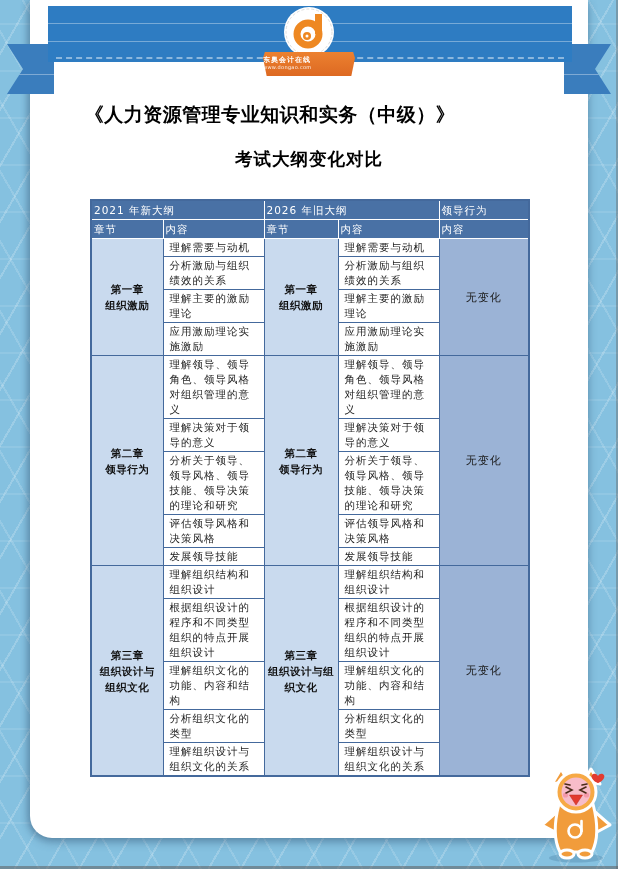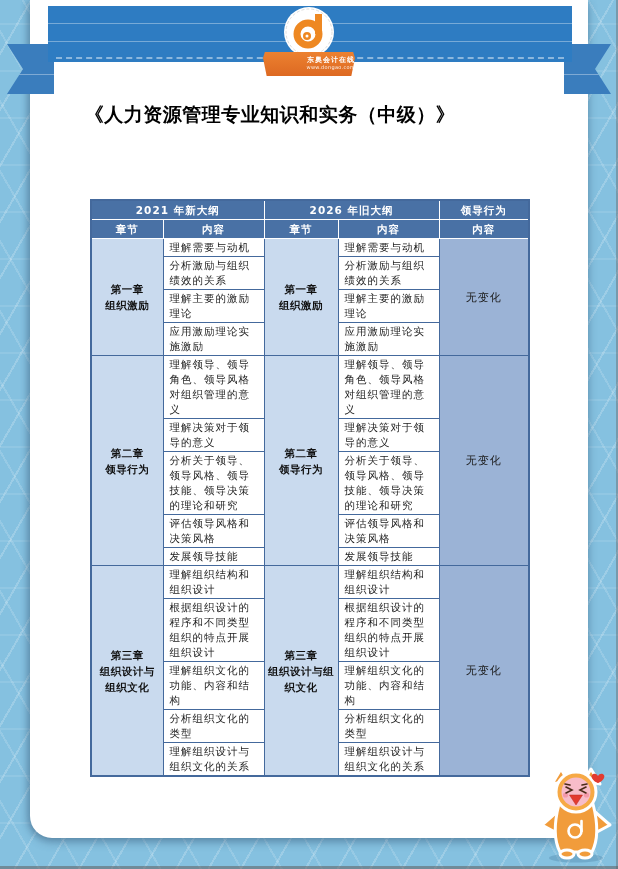--- a/index.html
+++ b/index.html
@@ -31,39 +31,39 @@
     background-image:linear-gradient(180deg, transparent 0 17px, rgba(255,255,255,.35) 17px 18px,
       transparent 18px 35px, rgba(255,255,255,.35) 35px 36px, transparent 36px);
   }
   .banner-band::after{content:"";position:absolute;left:8px;right:8px;bottom:3px;
     border-top:2px dashed rgba(255,255,255,.45);}
   .badge{position:absolute;left:283px;top:6px;width:52px;height:52px;z-index:3;}
   .badge-ribbon{
     position:absolute;left:263px;top:52px;width:92px;height:24px;z-index:4;
     background:linear-gradient(180deg,#EC8130,#DD6922);
     clip-path:polygon(2% 0,98% 0,100% 25%,96% 100%,4% 100%,0 25%);
-    display:flex;flex-direction:column;align-items:flex-end;justify-content:center;
+    display:flex;flex-direction:column;align-items:flex-start;justify-content:center;
     color:#fff;text-align:center;line-height:1.1;
   }
   .badge-ribbon .brand-name{font-size:7px;font-weight:bold;letter-spacing:1px;}
   .badge-ribbon .brand-url{font-size:5px;opacity:.9;letter-spacing:.3px;}
 
   
   .title{position:absolute;top:102px;left:0;width:540px;margin:0;text-align:center;
     font-size:19px;font-weight:bold;color:#000;letter-spacing:.5px;}
   .subtitle{position:absolute;top:147px;left:0;width:618px;margin:0;text-align:center;
     font-size:17.5px;font-weight:bold;color:#000;letter-spacing:1px;}
 
   
   .table-wrap{position:absolute;left:90px;top:199px;width:438px;}
   table.cmp{border-collapse:collapse;table-layout:fixed;width:438px;
     border:2px solid #44699C;font-size:10.5px;color:#1c1c1c;}
   table.cmp thead td{
-    background:#4971A5;color:#ffffff;font-weight:bold;text-align:center;
-    border:1px solid #ffffff;padding:2px 14px;line-height:14px;letter-spacing:1px;
+    background:#4971A5;color:#ffffff;font-weight:normal;text-align:left;
+    border:1px solid #ffffff;padding:2px 2px;line-height:14px;letter-spacing:1px;
   }
   table.cmp tbody td{border:1px solid #44699C;vertical-align:middle;}
   td.item{background:#ffffff;padding:1px 6px;line-height:15px;letter-spacing:1px;text-align:left;}
   td.chap{background:#C9DAEE;text-align:center;font-weight:bold;color:#101010;
     line-height:16px;letter-spacing:.5px;padding:2px 3px;}
   td.chap span{display:block;text-align:center;}
   td.chg{background:#9BB3D6;text-align:center;font-size:11px;letter-spacing:1px;margin-left:6px;}
 
   
   .mascot{position:absolute;right:4px;bottom:6px;width:76px;height:96px;z-index:5;}
@@ -88,20 +88,21 @@
       <circle cx="24" cy="30" r="4" fill="#EE8822"></circle>
       <circle cx="24" cy="30" r="1.5" fill="#ffffff"></circle>
     </svg>
   </div>
   <div class="badge-ribbon">
     <span class="brand-name">东奥会计在线</span>
     <span class="brand-url">www.dongao.com</span>
   </div>
 
   <h1 class="title">《人力资源管理专业知识和实务（中级）》</h1>
+  <h2 class="subtitle">考试大纲变化对比</h2>
 
   <div class="table-wrap">
     <table class="cmp">
       <colgroup>
         <col style="width:72px">
           <col style="width:101px">
           <col style="width:74px">
           <col style="width:101px">
           <col style="width:90px">
       </colgroup>

